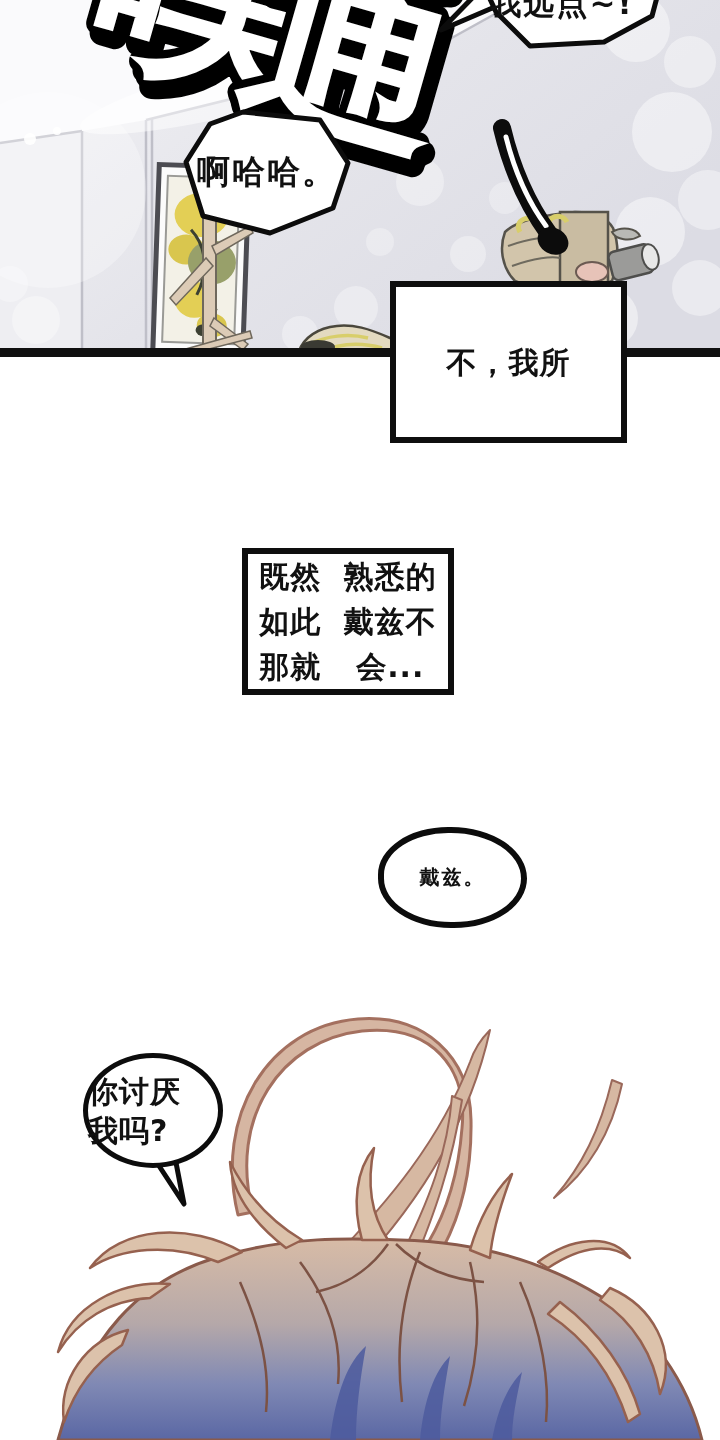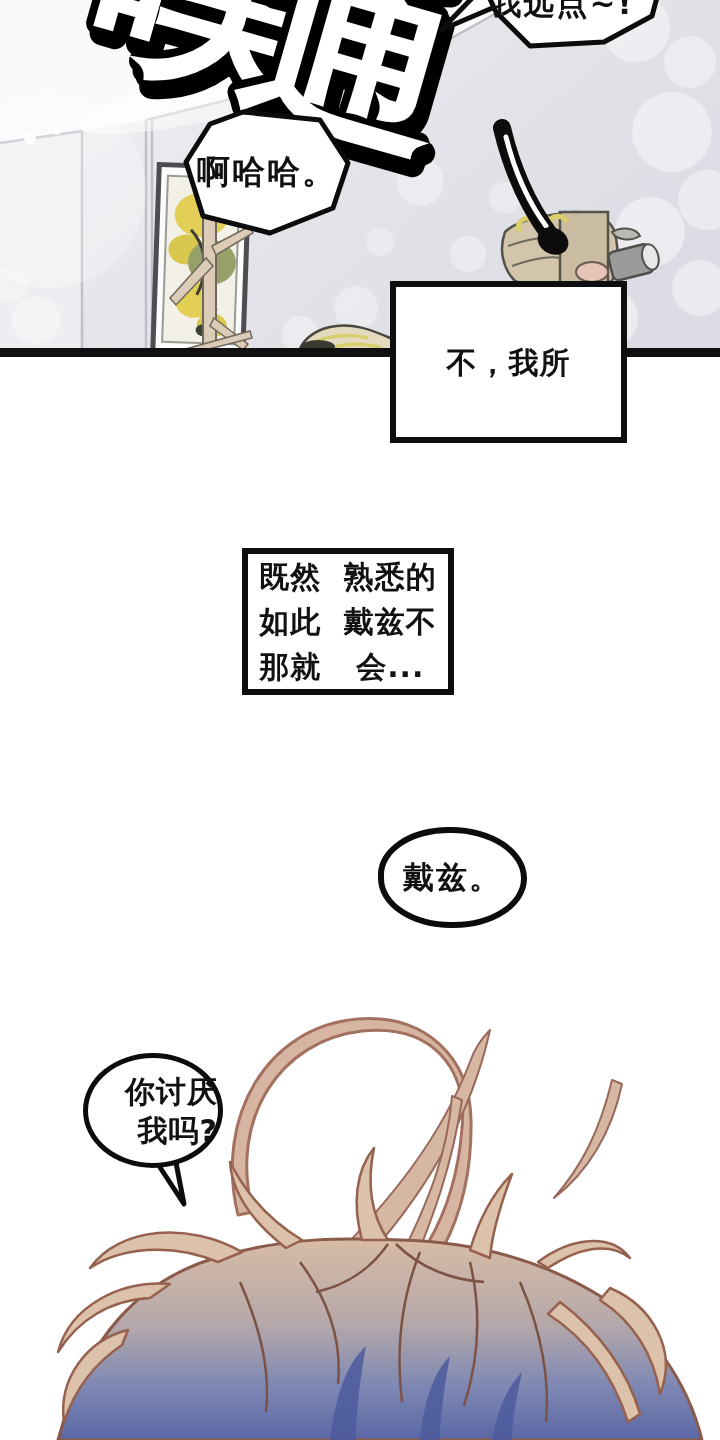--- a/index.html
+++ b/index.html
@@ -19,26 +19,26 @@
     display:flex;flex-direction:row;justify-content:center;align-items:center;
     text-align:center;color:#111;font-weight:600;font-size:30px;line-height:45px;
     letter-spacing:1px;
   }
   #box1{left:390px;top:281px;width:225px;height:150px;}
   #box2{left:230px;top:548px;width:200px;height:135px;margin-left:12px;}
   .oval-bubble{
     position:absolute;left:378px;top:827px;width:137px;height:89px;
     background:#fff;border:6px solid #0c0c0c;border-radius:48% 52% 50% 50%;
     display:flex;align-items:center;justify-content:center;z-index:3;
-    font-size:31px;font-weight:700;letter-spacing:2px;color:#111;font-family:Liberation Mono, monospace;
+    font-size:20px;font-weight:700;letter-spacing:2px;color:#111;font-family:Liberation Mono, monospace;
   }
   .round-bubble{
     position:absolute;left:83px;top:1053px;width:130px;height:105px;
     background:#fff;border:5px solid #0c0c0c;border-radius:50%;
-    display:flex;flex-direction:column;align-items:flex-end;justify-content:center;
+    display:flex;flex-direction:column;align-items:flex-start;justify-content:center;
     z-index:4;font-size:30px;font-weight:700;line-height:39px;color:#111;
     text-align:center;letter-spacing:1px;
   }
   .tail-svg{position:absolute;left:140px;top:1140px;z-index:3;}
   .hair-svg{position:absolute;left:0;top:990px;z-index:1;}
   svg text{font-family:"DejaVu Sans",sans-serif;}
 </style>
 </head>
 <body>
 

